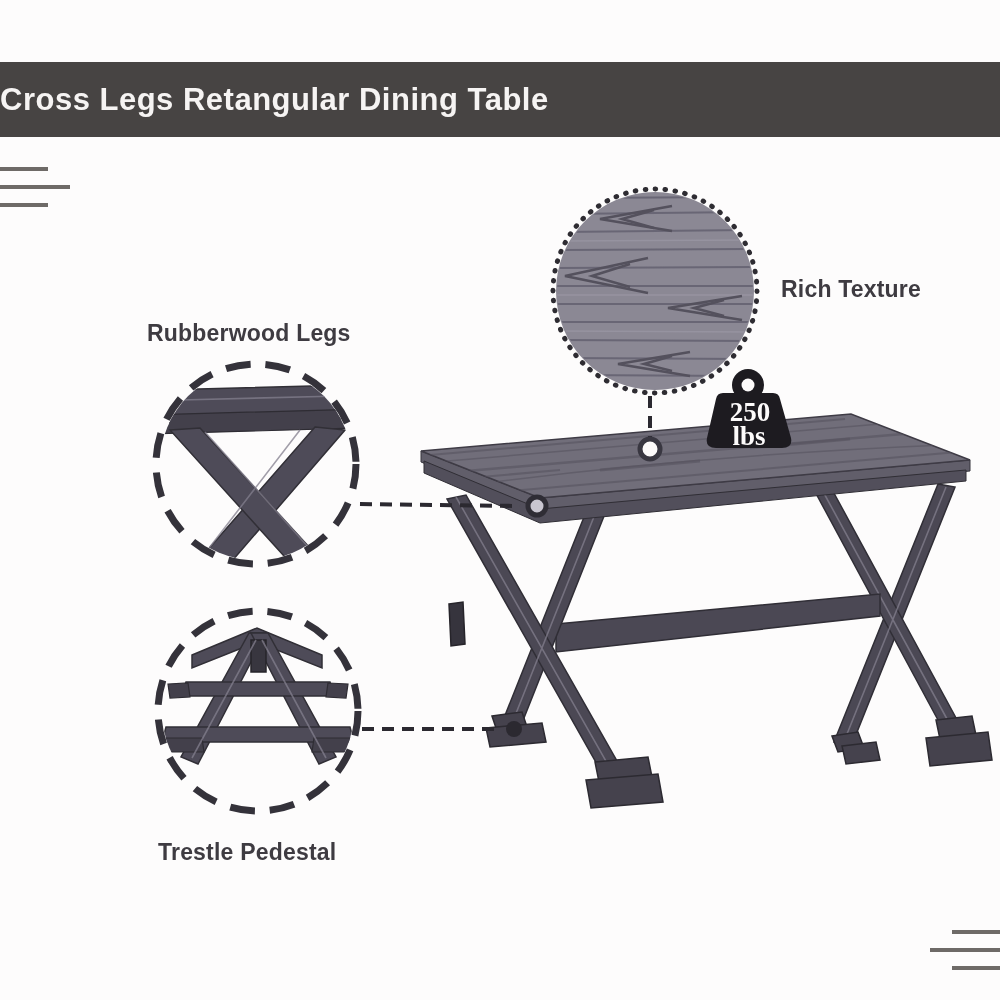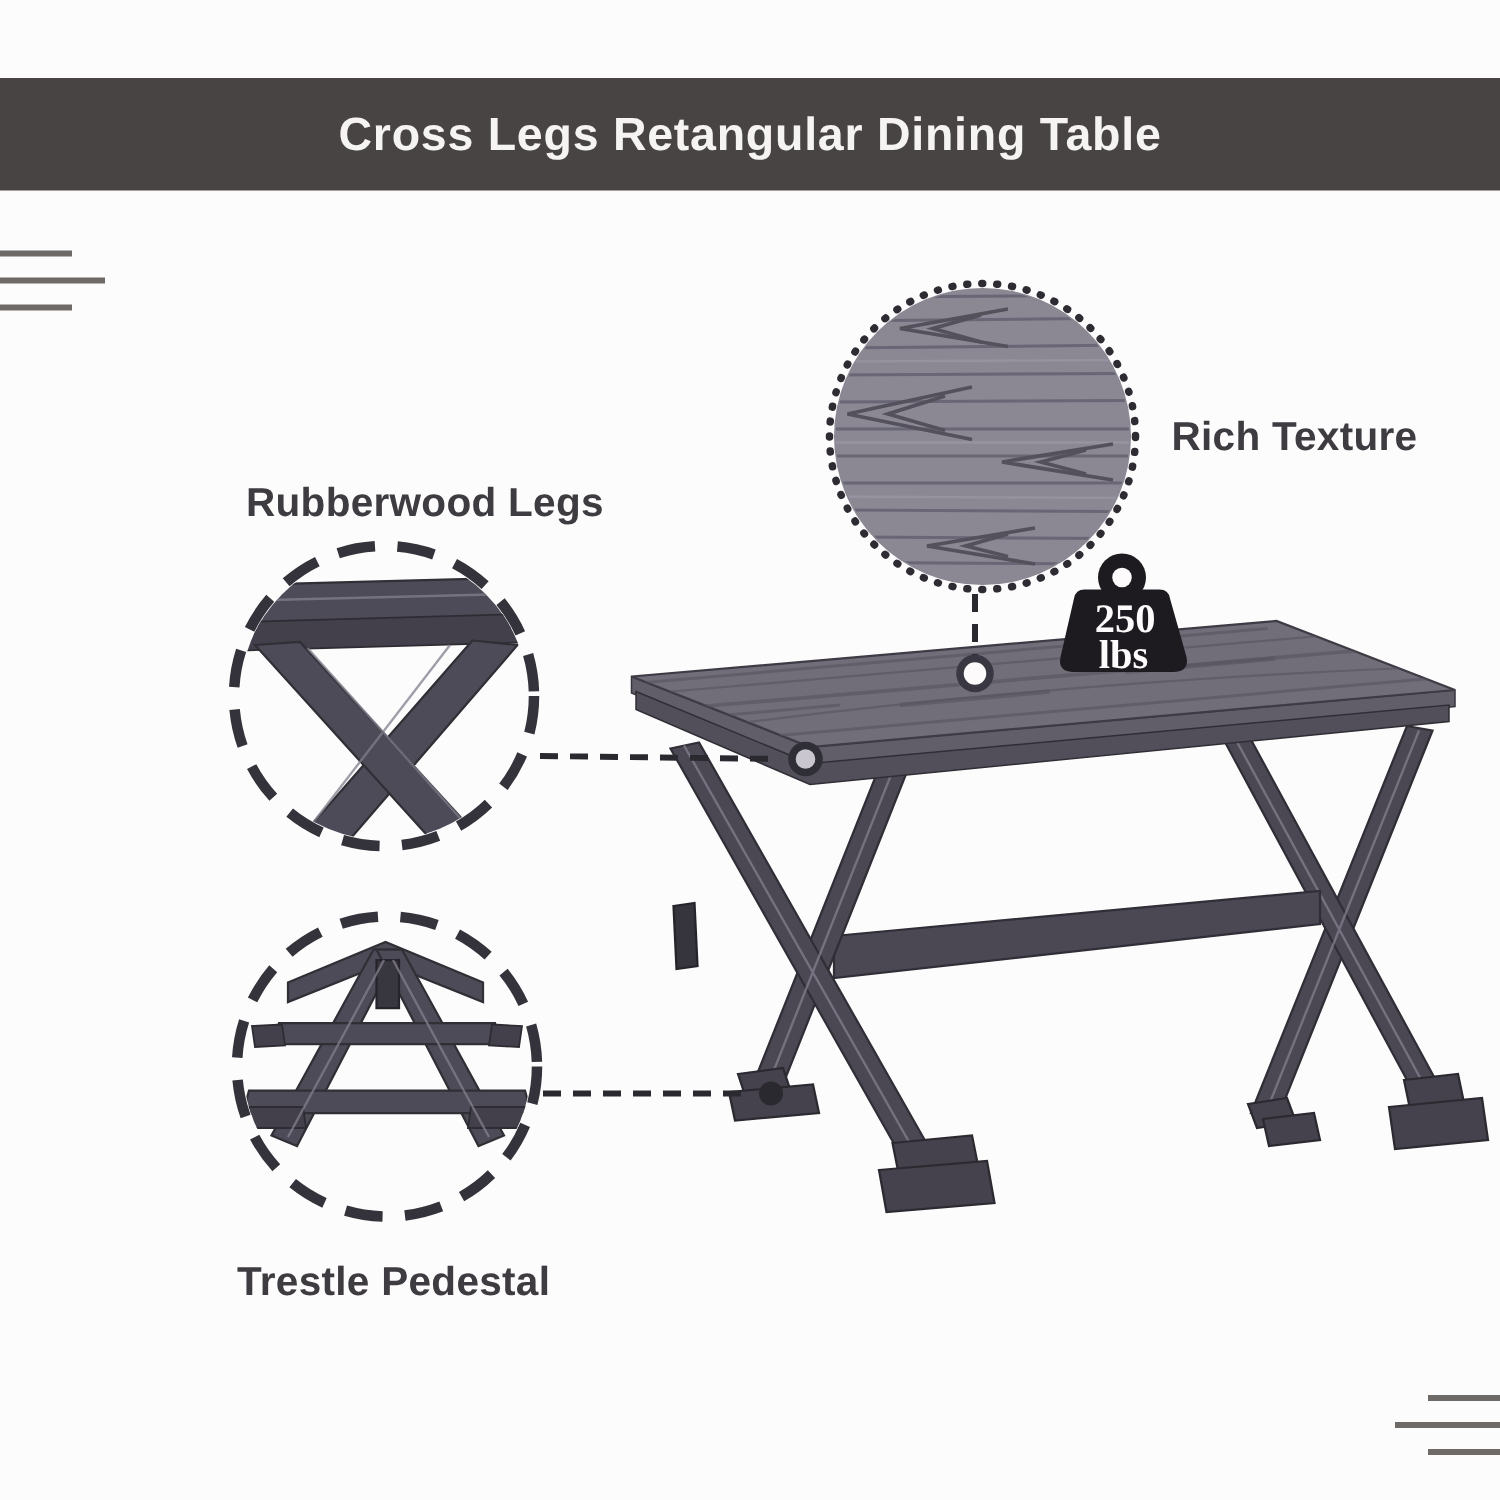--- a/index.html
+++ b/index.html
@@ -8,32 +8,32 @@
     --leg:#4b4854; --leg-dark:#3b3944; --texture-base:#8b8894; --texture-grain:#636070;
     --corner-line:#6e6a67;
   }
   *{margin:0;padding:0;box-sizing:border-box;}
   html,body{width:1000px;height:1000px;}
   body{
     position:relative;width:1000px;height:1000px;background:var(--bg);
     font-family:"Liberation Sans","DejaVu Sans",sans-serif;overflow:hidden;
   }
   .banner{
-    position:absolute;left:0;top:52px;width:1000px;height:75px;
-    background:var(--banner-bg);display:flex;align-items:center;justify-content:center;
+    position:absolute;left:0;top:62px;width:1000px;height:75px;
+    background:var(--banner-bg);display:flex;align-items:center;
   }
   .banner h1{
     color:var(--banner-text);font-size:31px;font-weight:bold;letter-spacing:.5px;
   }
   .callout-label{
-    position:absolute;font-size:27px;font-weight:bold;color:var(--label);
+    position:absolute;font-size:23px;font-weight:bold;color:var(--label);
     white-space:nowrap;letter-spacing:.2px;
   }
   #label-rich{left:781px;top:276px;}
-  #label-rubber{left:164px;top:320px;}
+  #label-rubber{left:147px;top:320px;}
   #label-trestle{left:158px;top:839px;}
   svg{position:absolute;left:0;top:0;}
   .corner-line{fill:var(--corner-line);}
   .top-face{fill:var(--table-top);stroke:#3e3b45;stroke-width:1.5;}
   .edge-face{fill:var(--table-edge);stroke:#36343c;stroke-width:1;}
   .apron-face{fill:var(--table-apron);stroke:#302e35;stroke-width:1;}
   .leg{fill:var(--leg);stroke:#302e36;stroke-width:1.5;}
   .foot{fill:#45424d;stroke:#2c2a31;stroke-width:1.5;}
   .leg-hl{stroke:#837f8d;stroke-width:1.6;opacity:.75;fill:none;}
   .grain{stroke:#56535f;fill:none;opacity:.6;}

